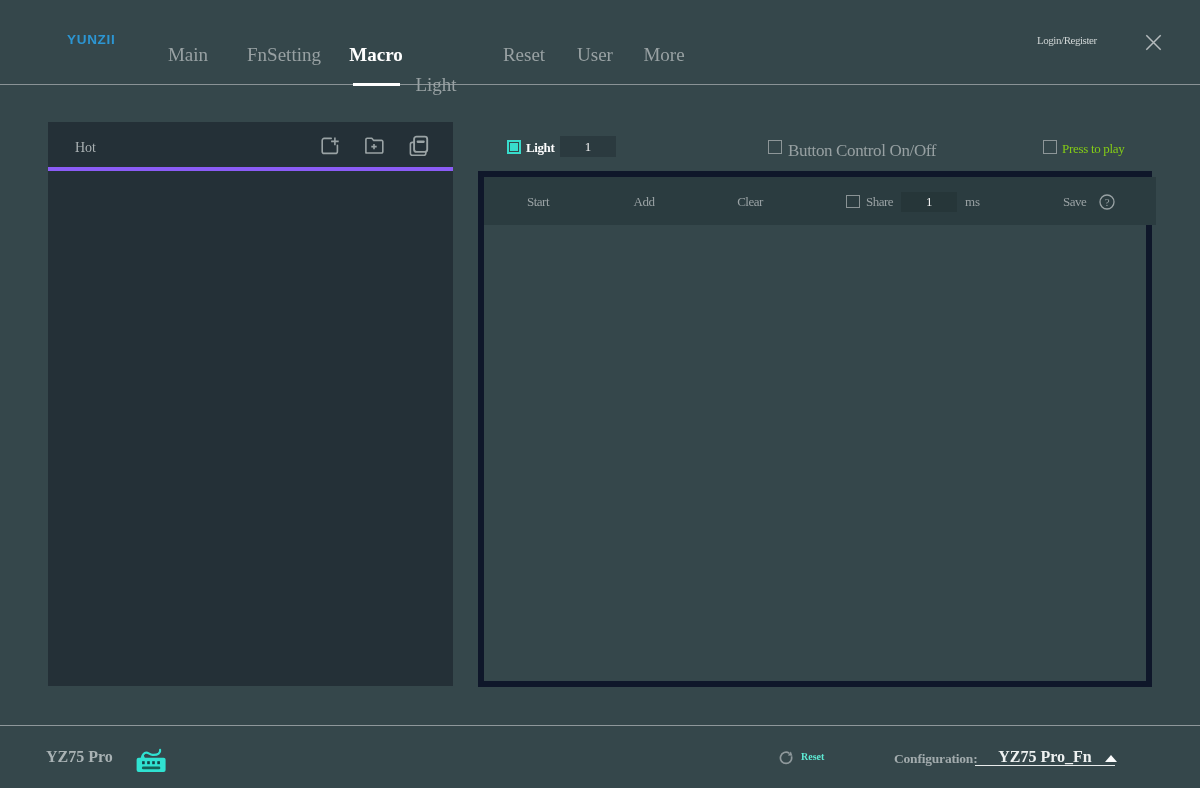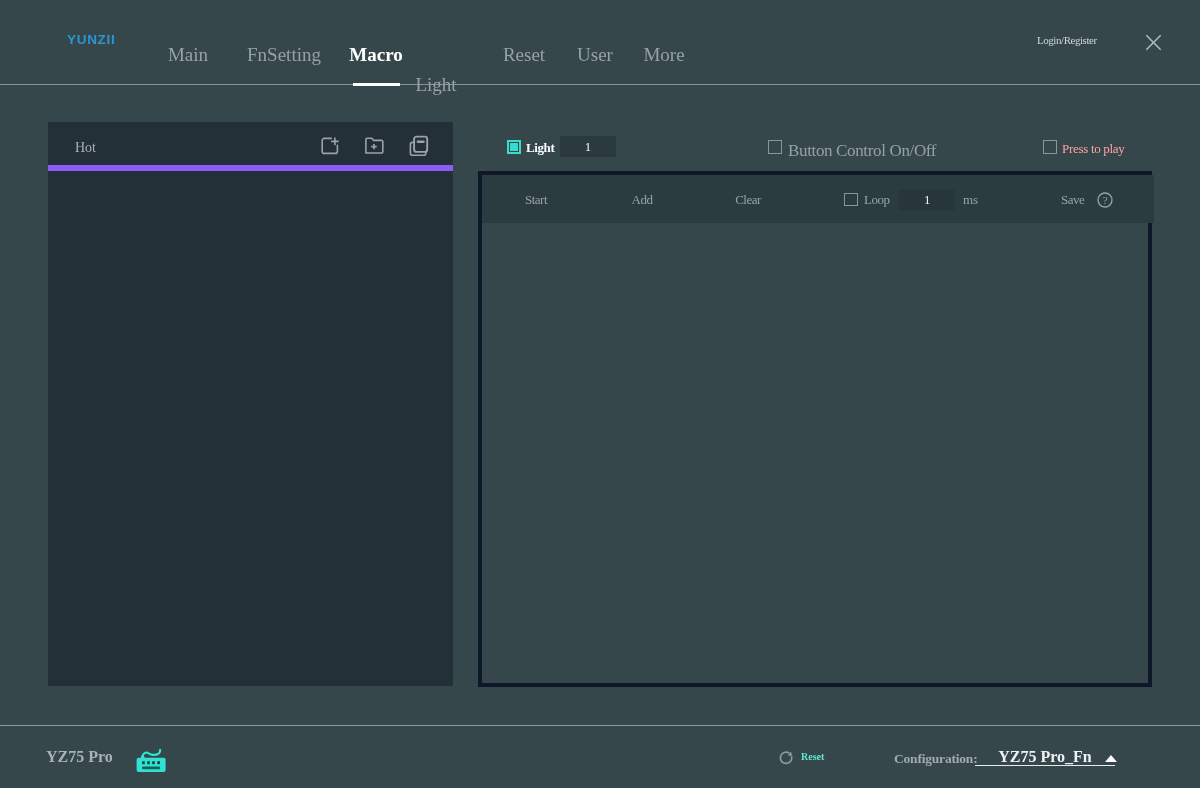--- a/index.html
+++ b/index.html
@@ -21,38 +21,38 @@
   .nav.active { color:#ffffff; font-weight:bold; }
   #macro-underline { position:absolute; left:353px; top:83px; width:47px; height:3px;
     background:#ffffff; }
   #login { position:absolute; left:1037px; top:34px; font-size:11px; letter-spacing:-0.45px; color:#ced4d4; }
   #closex { position:absolute; left:1145px; top:34px; }
 
   
   #lpanel { position:absolute; left:48px; top:122px; width:405px; height:564px;
     background:#243037; }
   #lphead { position:absolute; left:0; top:0; width:405px; height:49px;
-    border-bottom:6px solid #8b5cf6; }
+    border-bottom:4px solid #8b5cf6; }
   #hot { position:absolute; left:27px; top:18px; font-size:14px; color:#a9b0b2; }
   .lpicon { position:absolute; top:13px; }
 
   
   .ckbox { position:absolute; width:14px; height:14px; border:1px solid #8d9698; }
   #loopck { position:absolute; left:507px; top:140px; width:14px; height:14px;
     border:2px solid #38dccc; display:flex; align-items:center; justify-content:center; }
   #loopck .in { width:8px; height:8px; background:#38dccc; }
   #looplab { position:absolute; left:526px; top:140px; font-size:13px; letter-spacing:-0.4px; font-weight:bold; color:#fdfdfd; }
   #loopinput { position:absolute; left:560px; top:136px; width:56px; height:21px;
     background:#2b3a3f; color:#f2f2f2; font-size:13px; text-align:center; line-height:21px; }
   #bclab { position:absolute; left:788px; top:141px; font-size:17px; letter-spacing:-0.35px; color:#97a0a2; }
-  #ptplab { position:absolute; left:1062px; top:141px; font-size:13px; letter-spacing:-0.3px; color:#fca5a5; }
+  #ptplab { position:absolute; left:1062px; top:141px; font-size:13px; letter-spacing:-0.3px; color:#84cc16; }
 
   
   #rpanel { position:absolute; left:478px; top:171px; width:674px; height:516px;
-    border:4px solid #0f172a; }
+    border:6px solid #0f172a; }
   #rtoolbar { position:absolute; left:0; top:0; width:672px; height:48px;
     background:#2b3c40; color:#9aa2a4; font-size:13px; letter-spacing:-0.5px; }
   .tbtxt { position:absolute; top:17px; transform:translateX(-50%); white-space:nowrap; }
   #fixedck { position:absolute; left:362px; top:18px; width:14px; height:13px;
     border:1px solid #8a9395; }
   #fixedlab { position:absolute; left:382px; top:17px; }
   #msinput { position:absolute; left:417px; top:15px; width:56px; height:20px;
     background:#263639; color:#f2f2f2; text-align:center; line-height:20px; font-size:13px; }
   #mslab { position:absolute; left:481px; top:17px; letter-spacing:0; }
   #savelab { position:absolute; left:579px; top:17px; }
@@ -119,21 +119,21 @@
 <span id="bclab">Button Control On/Off</span>
 <div class="ckbox" style="left:1043px; top:140px;"></div>
 <span id="ptplab">Press to play</span>
 
 <div id="rpanel">
   <div id="rtoolbar">
     <span class="tbtxt" style="left:54px;">Start</span>
     <span class="tbtxt" style="left:160px;">Add</span>
     <span class="tbtxt" style="left:266px;">Clear</span>
     <div id="fixedck"></div>
-    <span id="fixedlab">Loop</span>
+    <span id="fixedlab">Share</span>
     <div id="msinput">1</div>
     <span id="mslab">ms</span>
     <span id="savelab">Save</span>
     <svg id="helpq" width="16" height="16" viewBox="0 0 16 16">
       <circle cx="8" cy="8" r="7" stroke="#99a2a4" stroke-width="1.3" fill="none"></circle>
       <text x="8" y="11.8" text-anchor="middle" font-size="11" font-family="Liberation Serif, serif" fill="#99a2a4">?</text>
     </svg>
   </div>
 </div>
 

